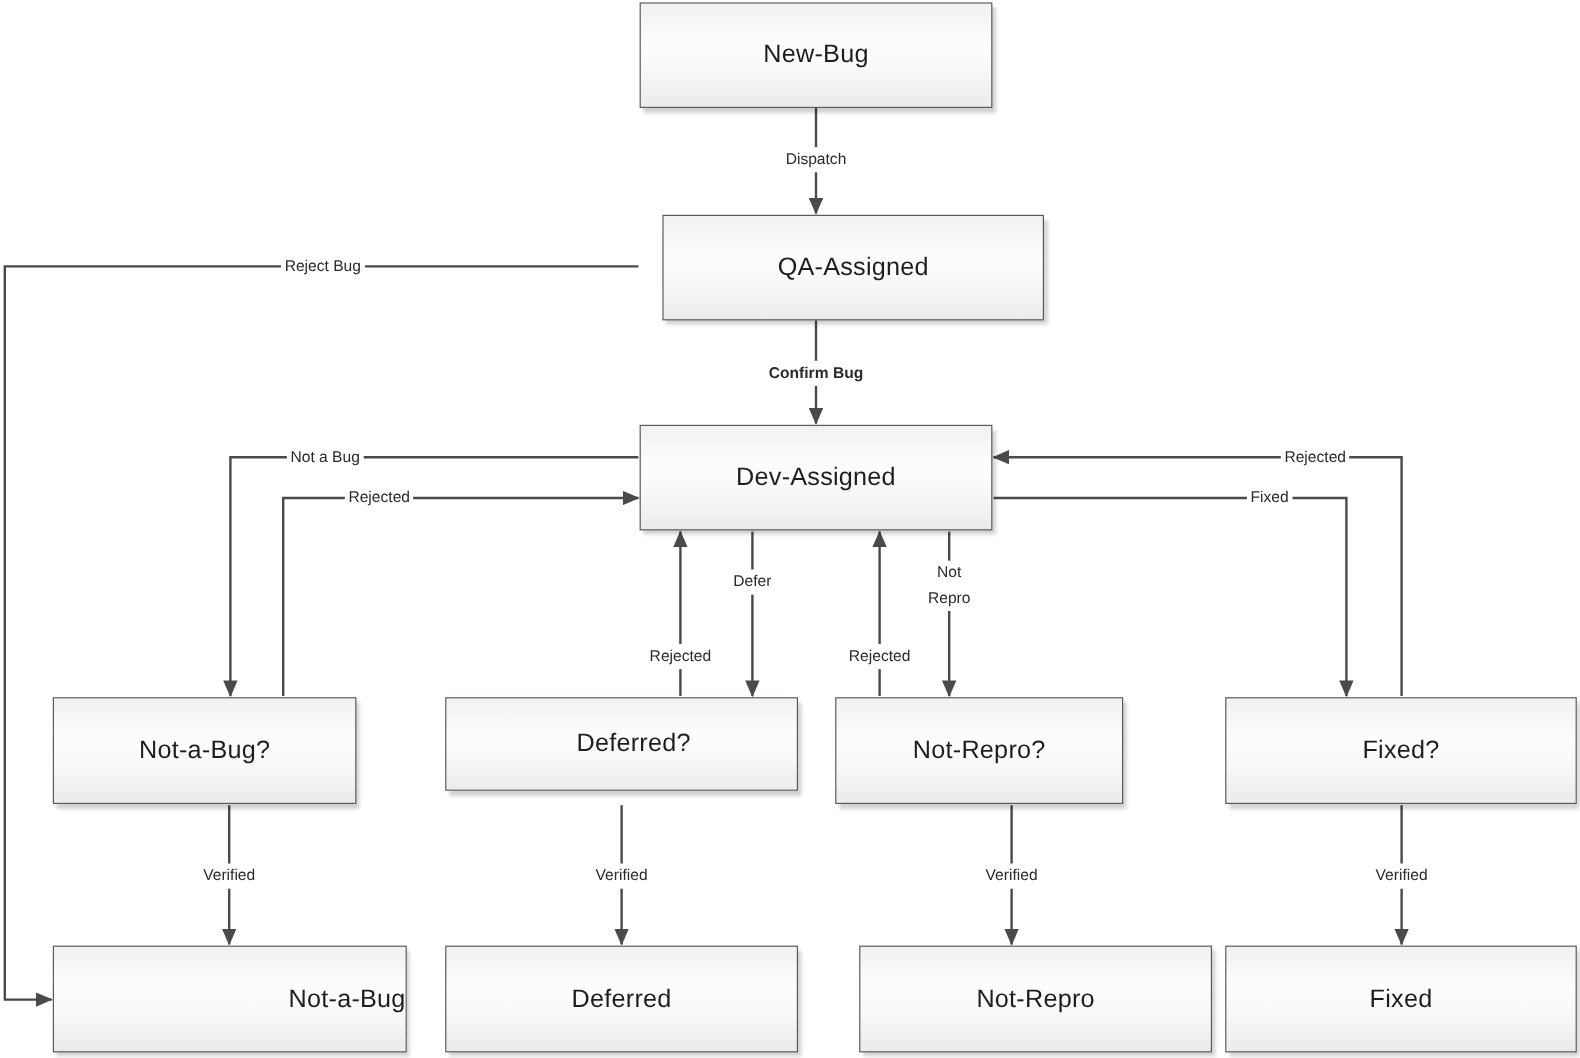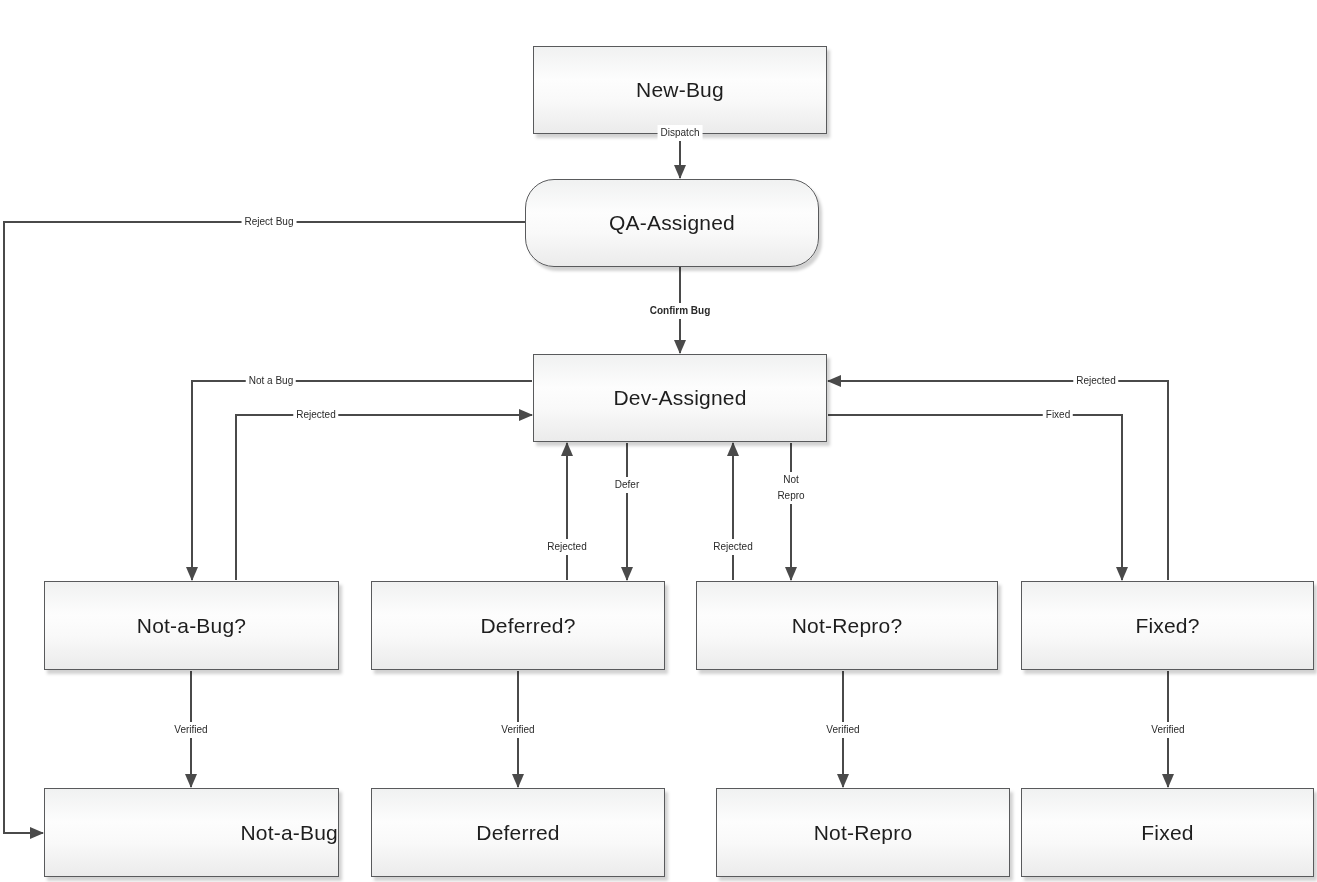--- a/index.html
+++ b/index.html
@@ -36,21 +36,21 @@
     letter-spacing: 0.2px;
   }
   .node span {
     pointer-events: none;
   }
   .edge-label {
     position: absolute;
     transform: translate(-50%, -50%);
     background: #ffffff;
     padding: 0 3px;
-    font-size: 10px;
+    font-size: 13px;
     line-height: 1.6;
     color: #2a2a2a;
     white-space: pre-line;
     text-align: center;
   }
 </style>
 </head>
 <body>
 
 <div id="canvas">
@@ -70,36 +70,36 @@
       <polyline points="733,580 733,443" fill="none" stroke="#4a4a4a" stroke-width="2" marker-end="url(#arrow)"></polyline>
       <polyline points="791,443 791,580" fill="none" stroke="#4a4a4a" stroke-width="2" marker-end="url(#arrow)"></polyline>
       <polyline points="1168,580 1168,381 828,381" fill="none" stroke="#4a4a4a" stroke-width="2" marker-end="url(#arrow)"></polyline>
       <polyline points="828,415 1122,415 1122,580" fill="none" stroke="#4a4a4a" stroke-width="2" marker-end="url(#arrow)"></polyline>
       <polyline points="191,671 191,787" fill="none" stroke="#4a4a4a" stroke-width="2" marker-end="url(#arrow)"></polyline>
       <polyline points="518,671 518,787" fill="none" stroke="#4a4a4a" stroke-width="2" marker-end="url(#arrow)"></polyline>
       <polyline points="843,671 843,787" fill="none" stroke="#4a4a4a" stroke-width="2" marker-end="url(#arrow)"></polyline>
       <polyline points="1168,671 1168,787" fill="none" stroke="#4a4a4a" stroke-width="2" marker-end="url(#arrow)"></polyline>
     </svg>
   <div id="nodes-layer">
-      <div class="node" style="left: 533px; top: 2px; width: 294px; height: 88px; margin-top: 44px;">
+      <div class="node" style="left: 533px; top: 2px; width: 294px; height: 88px;">
         <span>New-Bug</span>
       </div>
-      <div class="node" style="left: 525px; top: 179px; width: 294px; height: 88px; border-radius: 29px;">
+      <div class="node" style="left: 552px; top: 179px; width: 318px; height: 88px;">
         <span>QA-Assigned</span>
       </div>
       <div class="node" style="left: 533px; top: 354px; width: 294px; height: 88px;">
         <span>Dev-Assigned</span>
       </div>
-      <div class="node" style="left: 44px; top: 581px; width: 295px; height: 89px;">
+      <div class="node" style="left: 44px; top: 581px; width: 253px; height: 89px;">
         <span>Not-a-Bug?</span>
       </div>
-      <div class="node" style="left: 371px; top: 581px; width: 294px; height: 89px; padding-left: 20px;">
+      <div class="node" style="left: 371px; top: 581px; width: 294px; height: 78px; padding-left: 20px;">
         <span>Deferred?</span>
       </div>
-      <div class="node" style="left: 696px; top: 581px; width: 302px; height: 89px;">
+      <div class="node" style="left: 696px; top: 581px; width: 240px; height: 89px;">
         <span>Not-Repro?</span>
       </div>
       <div class="node" style="left: 1021px; top: 581px; width: 293px; height: 89px;">
         <span>Fixed?</span>
       </div>
       <div class="node" style="left: 44px; top: 788px; width: 295px; height: 89px; justify-content: flex-end;">
         <span>Not-a-Bug</span>
       </div>
       <div class="node" style="left: 371px; top: 788px; width: 294px; height: 89px;">
         <span>Deferred</span>

